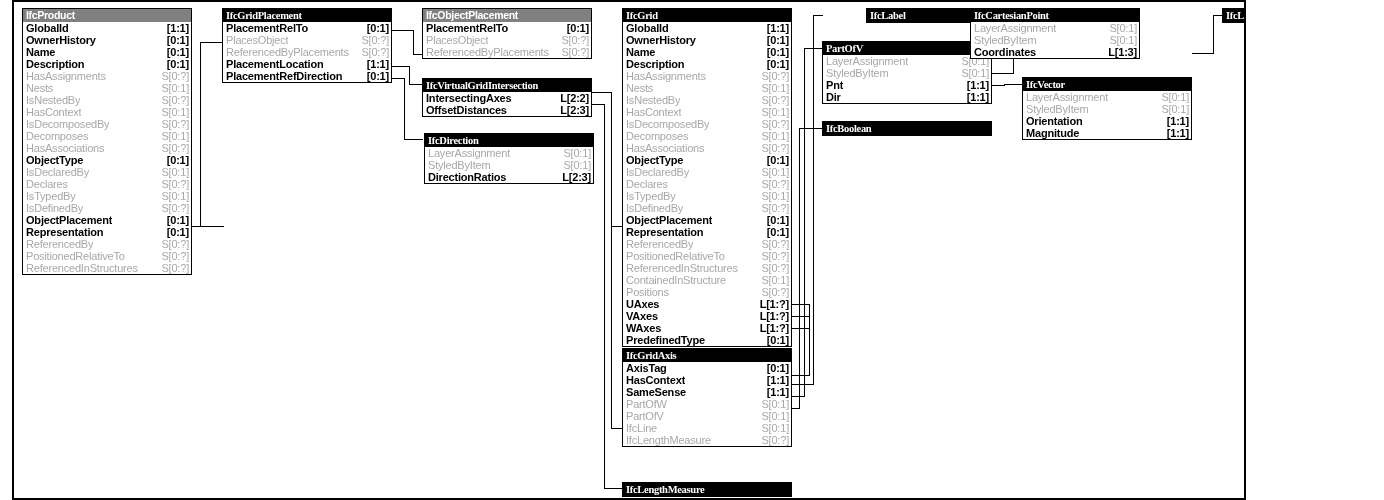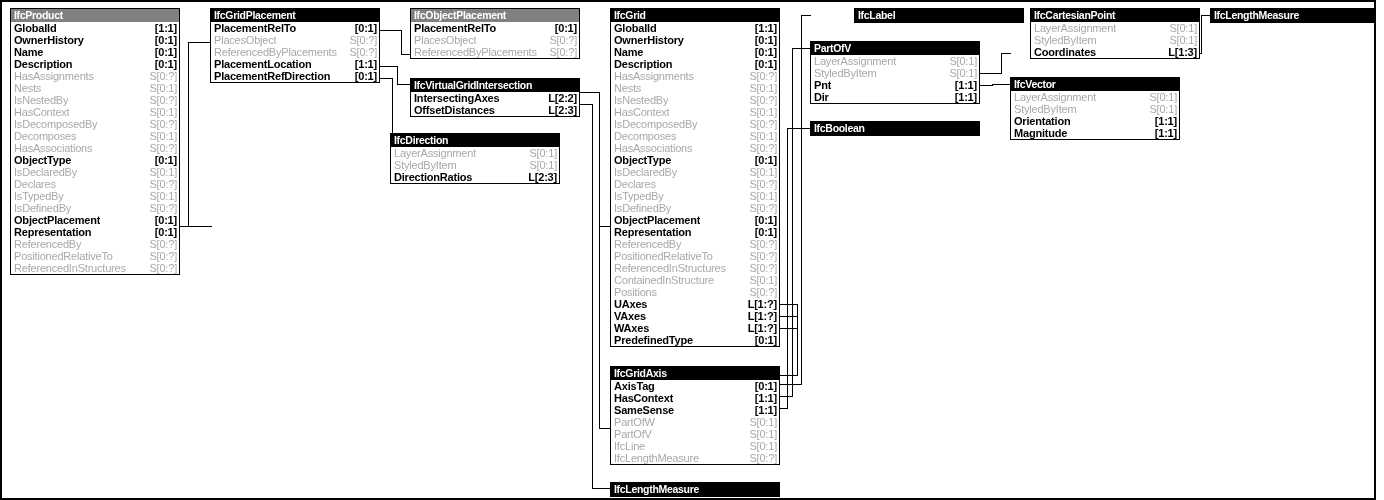--- a/index.html
+++ b/index.html
@@ -1,44 +1,45 @@
 <!DOCTYPE html>
 <html><head>
 <meta charset="utf-8">
 <style>
   html,body{margin:0;padding:0;background:#ffffff;}
   body{font-family:"Liberation Sans","DejaVu Sans",sans-serif;}
   #canvas{
     position:relative;
-    width:1376px;height:500px;
+    width:1234px;height:500px;
     background:#ffffff;
     overflow:hidden;
     box-sizing:border-box;
     border:2px solid #000000;
+    margin-left:12px;
   }
   .entity{
     position:absolute;
     box-sizing:border-box;
     border:1px solid #000000;
     background:#ffffff;
     z-index:5;
   }
   .ehead{
     height:13px;
     line-height:13px;
     font-size:10.5px;
     font-weight:bold;
     color:#ffffff;
     padding:0 3px;
     letter-spacing:-0.3px;
     white-space:nowrap;
     overflow:hidden;
     box-sizing:border-box;
   }
-  .ehead.black{background:#000000;}
+  .ehead.black{background:#000000;font-family:Liberation Serif, serif;}
   .ehead.gray{background:#808080;}
   .erow{
     height:12px;
     line-height:12px;
     font-size:11px;
     padding:0 2px 0 3px;
     white-space:nowrap;
     box-sizing:border-box;
     display:flex;
     justify-content:space-between;
@@ -233,21 +234,21 @@
       <div class="ehead black">IfcVirtualGridIntersection</div>
       <div class="erow direct">
         <span class="nm">IntersectingAxes</span>
         <span class="cd">L[2:2]</span>
       </div>
       <div class="erow direct">
         <span class="nm">OffsetDistances</span>
         <span class="cd">L[2:3]</span>
       </div>
     </div>
-    <div class="entity" style="left: 388px; top: 131px; width: 170px;">
+    <div class="entity" style="left: 410px; top: 131px; width: 170px;">
       <div class="ehead black">IfcDirection</div>
       <div class="erow inverse">
         <span class="nm">LayerAssignment</span>
         <span class="cd">S[0:1]</span>
       </div>
       <div class="erow inverse">
         <span class="nm">StyledByItem</span>
         <span class="cd">S[0:1]</span>
       </div>
       <div class="erow direct">
@@ -359,21 +360,21 @@
       </div>
       <div class="erow direct">
         <span class="nm">WAxes</span>
         <span class="cd">L[1:?]</span>
       </div>
       <div class="erow direct">
         <span class="nm">PredefinedType</span>
         <span class="cd">[0:1]</span>
       </div>
     </div>
-    <div class="entity" style="left: 608px; top: 364px; width: 170px;">
+    <div class="entity" style="left: 608px; top: 346px; width: 170px;">
       <div class="ehead black">IfcGridAxis</div>
       <div class="erow direct">
         <span class="nm">AxisTag</span>
         <span class="cd">[0:1]</span>
       </div>
       <div class="erow direct">
         <span class="nm">HasContext</span>
         <span class="cd">[1:1]</span>
       </div>
       <div class="erow direct">
@@ -418,21 +419,21 @@
         <span class="cd">[1:1]</span>
       </div>
       <div class="erow direct">
         <span class="nm">Dir</span>
         <span class="cd">[1:1]</span>
       </div>
     </div>
     <div class="entity" style="left: 808px; top: 119px; width: 170px;">
       <div class="ehead black">IfcBoolean</div>
     </div>
-    <div class="entity" style="left: 1028px; top: 6px; width: 170px;">
+    <div class="entity" style="left: 956px; top: 6px; width: 170px;">
       <div class="ehead black">IfcCartesianPoint</div>
       <div class="erow inverse">
         <span class="nm">LayerAssignment</span>
         <span class="cd">S[0:1]</span>
       </div>
       <div class="erow inverse">
         <span class="nm">StyledByItem</span>
         <span class="cd">S[0:1]</span>
       </div>
       <div class="erow direct">

